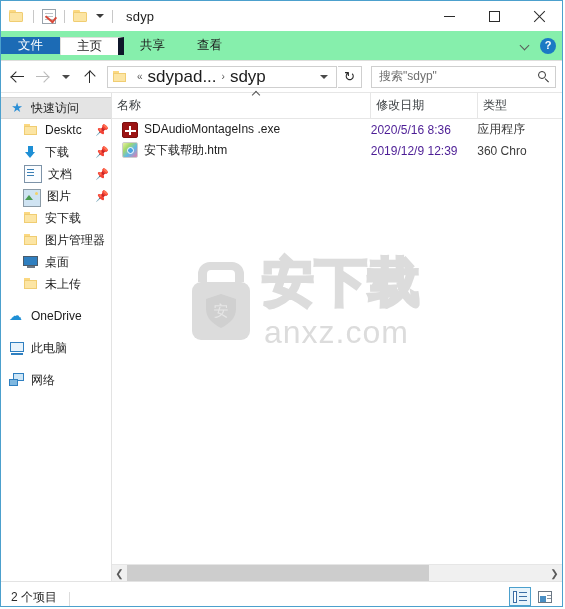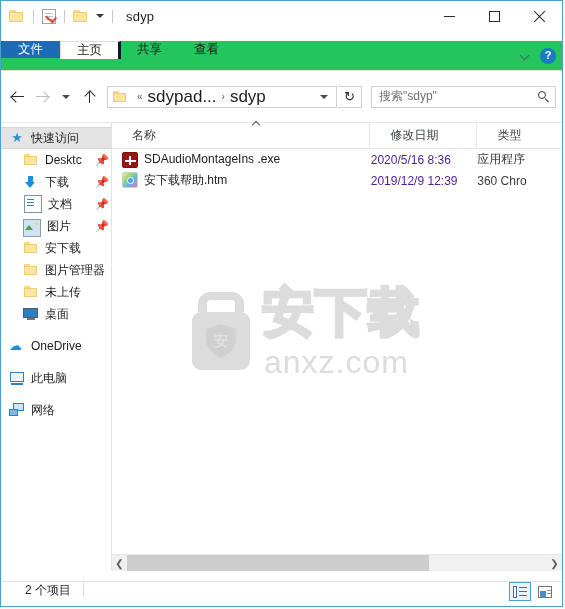--- a/index.html
+++ b/index.html
@@ -19,21 +19,20 @@
   .window {
     position: absolute;
     left: 0; top: 0;
     width: 563px;
     height: 607px;
     border: 1px solid #4ca0cd;
     background: #ffffff;
     box-sizing: border-box;
     display: flex;
     flex-direction: column;
-    gap: 10px;
   }
 
   
   .titlebar {
     height: 30px;
     background: #ffffff;
     display: flex;
     align-items: center;
     flex: none;
     position: relative;
@@ -141,45 +140,45 @@
     left: -1px; top: 6px;
     width: 15px; height: 1px;
     background: #2b2b2b;
   }
   .glyph-close::before { transform: rotate(45deg); }
   .glyph-close::after { transform: rotate(-45deg); }
 
   
   .ribbon {
     height: 29px;
-    background: #22c55e;
+    background: #86efac;
     border-bottom: 1px solid #dededc;
     display: flex;
-    align-items: flex-start;
+    align-items: center;
     flex: none;
     position: relative;
   }
   .tab {
     display: flex;
     align-items: center;
     justify-content: center;
     font-size: 12.5px;
     color: #1c1c1c;
     padding: 0 16px;
     min-width: 34px;
     box-sizing: border-box;
   }
   .tab.file {
     background: #1c6bb5;
     color: #ffffff;
     padding: 0 17px;
   }
   .tab.active-outline {
     border-left: 1px solid #dededc;
-    border-right: 3px solid #0f172a;
+    border-right: 6px solid #0f172a;
     border-top: 1px solid #dededc;
     background: #ffffff;
     margin-bottom: -1px;
   }
   .ribbon-right {
     position: absolute;
     right: 6px; top: 0;
     height: 29px;
     display: flex;
     align-items: center;
@@ -588,21 +587,21 @@
     border-bottom: 1px solid #e6e6e6;
     position: relative;
     flex: none;
   }
   .col {
     font-size: 12px;
     color: #3c4043;
     height: 25px;
     line-height: 25px;
     box-sizing: border-box;
-    padding-left: 20px;
+    padding-left: 5px;
     border-left: 1px solid #e6e6e6;
     overflow: hidden;
     white-space: nowrap;
   }
   .col.first { border-left: none; }
   .col-name { width: 274px; }
   .col-date { width: 113px; }
   .col-type { width: 90px; }
   .sort-arrow {
     position: absolute;
@@ -748,24 +747,24 @@
     position: absolute;
     left: 0; top: 0;
     width: 72%;
     height: 16px;
     background: #cdcdcd;
   }
   .statusbar {
     height: 24px;
     border-top: 1px solid #e3e3e3;
     display: flex;
-    align-items: flex-start;
+    align-items: flex-end;
     flex: none;
     background: #ffffff;
-    padding-left: 24px;
+    padding-left: 10px;
     position: relative;
   }
   .status-txt {
     font-size: 12px;
     color: #2b2b2b;
   }
   .status-div {
     width: 1px;
     height: 14px;
     background: #dcdcdc;
@@ -936,26 +935,26 @@
       </div>
       <div class="nav-item indent">
         <span class="nav-ico ic-folder"></span>
         <span class="nav-label">安下载</span>
       </div>
       <div class="nav-item indent">
         <span class="nav-ico ic-folder"></span>
         <span class="nav-label">图片管理器</span>
       </div>
       <div class="nav-item indent">
+        <span class="nav-ico ic-desk"></span>
+        <span class="nav-label">桌面</span>
+      </div>
+      <div class="nav-item indent">
         <span class="nav-ico ic-folder"></span>
         <span class="nav-label">未上传</span>
-      </div>
-      <div class="nav-item indent">
-        <span class="nav-ico ic-desk"></span>
-        <span class="nav-label">桌面</span>
       </div>
       <div style="height:10px"></div>
       <div class="nav-item">
         <span class="nav-ico ic-cloud">☁</span>
         <span class="nav-label">OneDrive</span>
       </div>
       <div style="height:10px"></div>
       <div class="nav-item">
         <span class="nav-ico ic-pc"></span>
         <span class="nav-label">此电脑</span>

